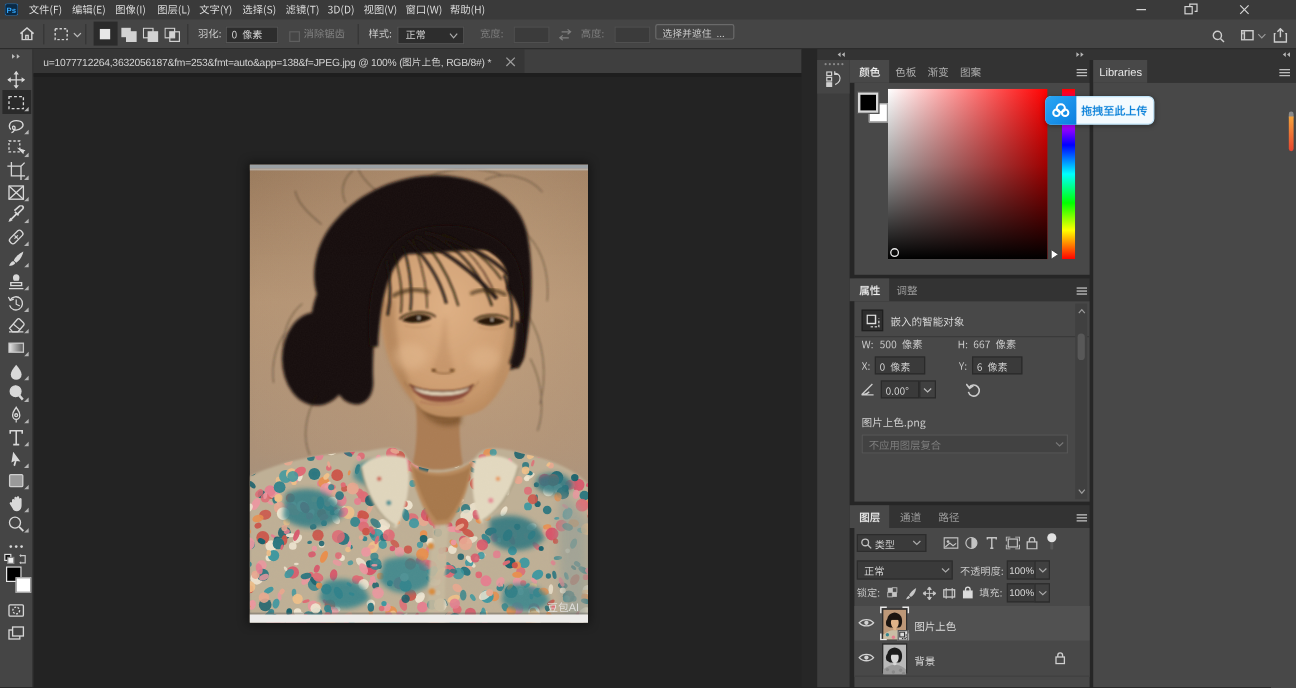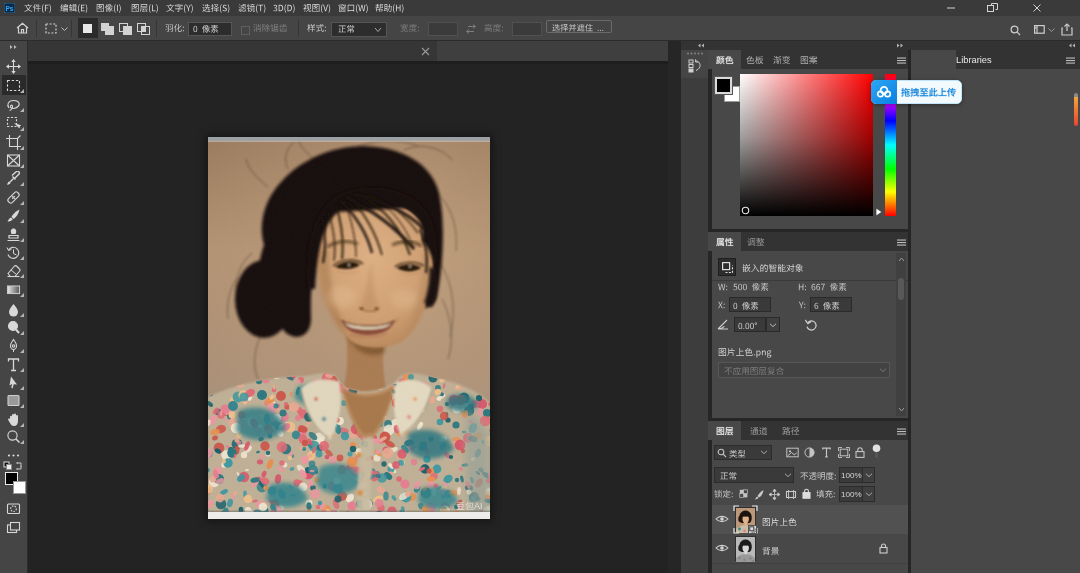--- a/index.html
+++ b/index.html
@@ -512,20 +512,28 @@
     <svg style="position:absolute;left:6px;top:501px" width="15" height="15" fill="none" stroke="#d8d8d8" stroke-width="1.1">
       <rect x="1.5" y="3" width="12" height="9.5" rx="1"></rect>
       <circle cx="7.5" cy="7.7" r="2.8" stroke-dasharray="1.6 1.2"></circle>
     </svg>
     <svg style="position:absolute;left:6px;top:521px" width="15" height="15" fill="none" stroke="#d8d8d8" stroke-width="1.1">
       <rect x="1.5" y="4" width="9" height="7.5"></rect>
       <rect x="4.5" y="1.5" width="9" height="7.5" fill="#454545"></rect>
     </svg>
     <div style="position:absolute;left:28px;top:41px;width:640px;height:20px;background:#3f3f3f"></div>
     <div style="position:absolute;left:28px;top:41px;width:409px;height:20px;background:#363636"></div>
+    <div style="position:absolute;left:36px;top:46.5px;font-size:8.6px;color:#d2d2d2;white-space:pre;letter-spacing:-0.18px">u=1077712264,3632056187&amp;fm=253&amp;fmt=auto&amp;app=138&amp;f=JPEG.jpg @ 100% (<svg style="display:inline-block;vertical-align:-1px" width="32" height="8">
+        <g transform="translate(0 6.64) scale(0.008100 -0.008100)" fill="#d2d2d2">
+          <use href="#g8" x="0"></use>
+          <use href="#g51" x="1000"></use>
+          <use href="#g52" x="2000"></use>
+          <use href="#g53" x="3000"></use>
+        </g>
+      </svg>, RGB/8#) *</div>
     <svg style="position:absolute;left:421px;top:47px" width="9" height="9">
       <path d="M1 1 L8 8 M8 1 L1 8" stroke="#9a9a9a" stroke-width="1.1"></path>
     </svg>
     <div style="position:absolute;left:28px;top:61px;width:640px;height:512px;background:#232323"></div>
     <div style="position:absolute;left:28px;top:61px;width:640px;height:3px;background:#1a1a1a;opacity:0.6"></div>
     <svg style="position:absolute;left:208px;top:137px;box-shadow:0 0 8px 2px rgba(0,0,0,0.45)" width="282" height="382" viewBox="0 0 282 382">
       <defs>
 <linearGradient id="bgv" x1="0" y1="0" x2="0" y2="1">
  <stop offset="0" stop-color="#9a7a5c"></stop>
           <stop offset="0.3" stop-color="#b39373"></stop>
@@ -1752,21 +1760,21 @@
         <use href="#g101" x="1000"></use>
       </g>
     </svg>
     <svg style="position:absolute;left:879px;top:543px" width="9" height="11" fill="none" stroke="#cfcfcf" stroke-width="1.1">
       <rect x="1" y="4.5" width="7" height="5.5"></rect>
       <path d="M2.5 4.5 V3 a2 2 0 0 1 4 0 V4.5"></path>
     </svg>
     <div style="position:absolute;left:911px;top:50px;width:169px;height:19px;background:#333333"></div>
     <div style="position:absolute;left:911px;top:69px;width:169px;height:504px;background:#484848"></div>
     <div style="position:absolute;left:911px;top:50px;width:45px;height:19px;background:#484848"></div>
-    <div style="position:absolute;left:956px;top:55px;font-size:9.3px;color:#e8e8e8;white-space:pre;">Libraries</div>
+    <div style="position:absolute;left:916px;top:55px;font-size:9.3px;color:#e8e8e8;white-space:pre;">Libraries</div>
     <svg style="position:absolute;left:1066px;top:57px" width="9" height="7" fill="#bdbdbd">
       <rect y="0.5" width="9" height="1.1"></rect>
       <rect y="3" width="9" height="1.1"></rect>
       <rect y="5.5" width="9" height="1.1"></rect>
     </svg>
     <div style="position:absolute;left:871px;top:80px;width:91px;height:24px;background:#f3fafe;border:1px solid #bfe3f8;border-radius:5px;box-shadow:0 1px 4px rgba(0,0,0,0.35);box-sizing:border-box"></div>
     <div style="position:absolute;left:871px;top:80px;width:26px;height:24px;background:linear-gradient(135deg,#2aa7f5,#0b7fe0);border-radius:5px 0 0 5px"></div>
     <svg style="position:absolute;left:876px;top:85px" width="16" height="14">
       <circle cx="8" cy="5.2" r="3.4" fill="none" stroke="#fff" stroke-width="1.7"></circle>
       <circle cx="4.4" cy="9" r="2.7" fill="none" stroke="#fff" stroke-width="1.7"></circle>

